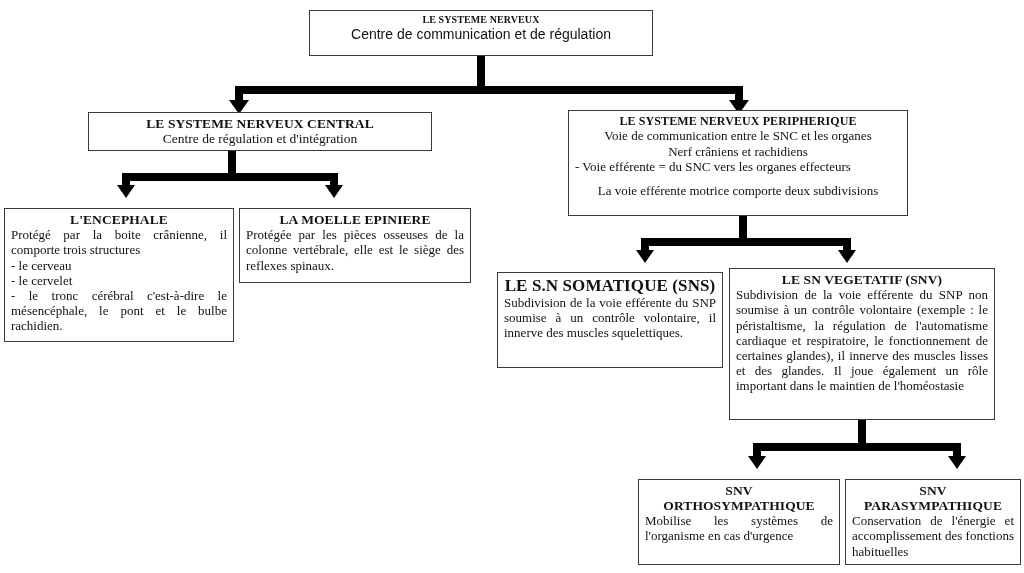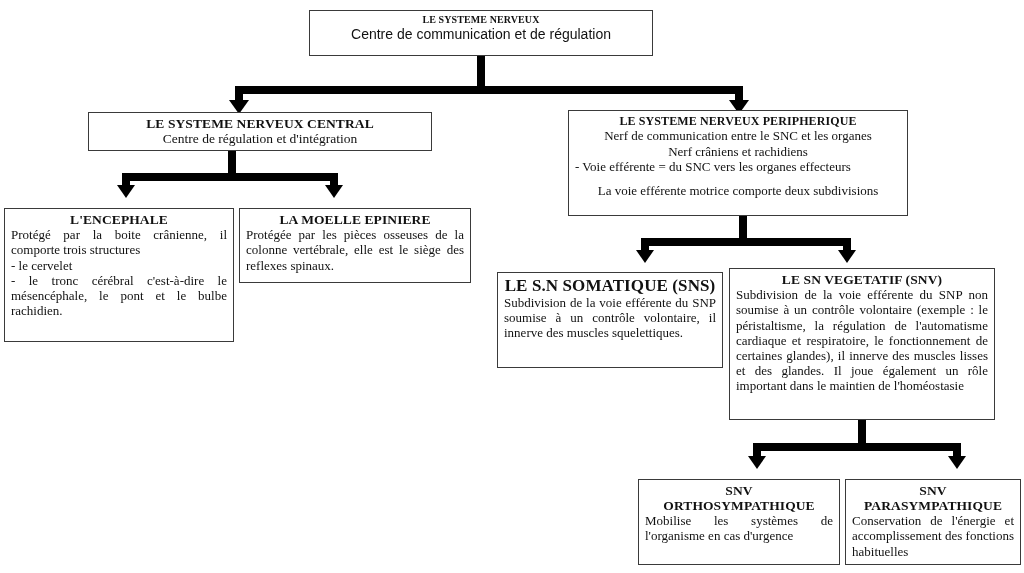--- a/index.html
+++ b/index.html
@@ -95,37 +95,38 @@
 
   <div class="vstem" style="left:228px;top:151px;width:8px;height:22px;"></div>
   <div class="hbar" style="left:122px;top:173px;width:216px;height:8px;"></div>
   <div class="vdrop" style="left:122px;top:173px;width:8px;height:14px;"></div>
   <div class="arrow sm" style="left:117px;top:185px;"></div>
   <div class="vdrop" style="left:330px;top:173px;width:8px;height:14px;"></div>
   <div class="arrow sm" style="left:325px;top:185px;"></div>
 
   <div class="box" style="left:568px;top:110px;width:340px;height:106px;padding-top:4px;">
     <span class="title" style="font-size:12px;">LE SYSTEME NERVEUX PERIPHERIQUE</span>
-    <span class="line ctr" style="font-size:13px;">Nerf de communication entre le SNC et les organes</span>
+    <span class="line ctr" style="font-size:13px;">Voie de communication entre le SNC et les organes</span>
     <span class="line ctr" style="font-size:13px;">Nerf crâniens et rachidiens</span>
     <span class="line" style="font-size:13px;">- Voie efférente = du SNC vers les organes effecteurs</span>
     <span class="spacer"></span>
     <span class="line ctr" style="font-size:13px;">La voie efférente motrice comporte deux subdivisions</span>
   </div>
 
   <div class="vstem" style="left:739px;top:216px;width:8px;height:22px;"></div>
   <div class="hbar" style="left:641px;top:238px;width:210px;height:8px;"></div>
   <div class="vdrop" style="left:641px;top:238px;width:8px;height:14px;"></div>
   <div class="arrow sm" style="left:636px;top:250px;"></div>
   <div class="vdrop" style="left:843px;top:238px;width:8px;height:14px;"></div>
   <div class="arrow sm" style="left:838px;top:250px;"></div>
 
   <div class="box" style="left:4px;top:208px;width:230px;height:134px;">
     <span class="title" style="font-size:13.5px;">L'ENCEPHALE</span>
     <span class="body" style="font-size:13px;">Protégé par la boite crânienne, il comporte trois structures</span>
+    <span class="line" style="font-size:13px;">- le cerveau</span>
     <span class="line" style="font-size:13px;">- le cervelet</span>
     <span class="body" style="font-size:13px;">- le tronc cérébral c'est-à-dire le mésencéphale, le pont et le bulbe rachidien.</span>
   </div>
 
   <div class="box" style="left:239px;top:208px;width:232px;height:75px;">
     <span class="title" style="font-size:13.5px;">LA MOELLE EPINIERE</span>
     <span class="body" style="font-size:13px;">Protégée par les pièces osseuses de la colonne vertébrale, elle est le siège des reflexes spinaux.</span>
   </div>
 
   <div class="box" style="left:497px;top:272px;width:226px;height:96px;">

